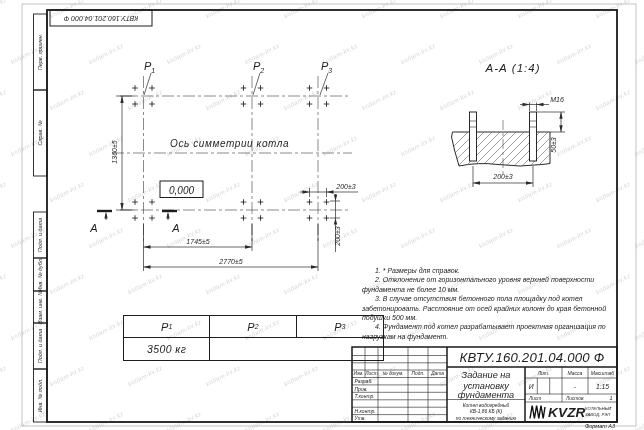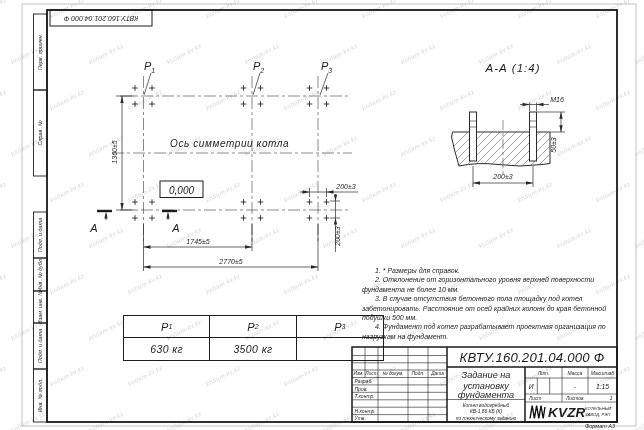--- a/index.html
+++ b/index.html
@@ -417,17 +417,16 @@
         <sub>1</sub>
     </div>
     <div class="cell hdr">
       <span>P</span>
         <sub>2</sub>
     </div>
     <div class="cell hdr">
       <span>P</span>
         <sub>3</sub>
     </div>
-    <div class="cell val">630 кг</div>
     <div class="cell val">3500 кг</div>
   </div>
 
 </div>
 
 </body></html>

